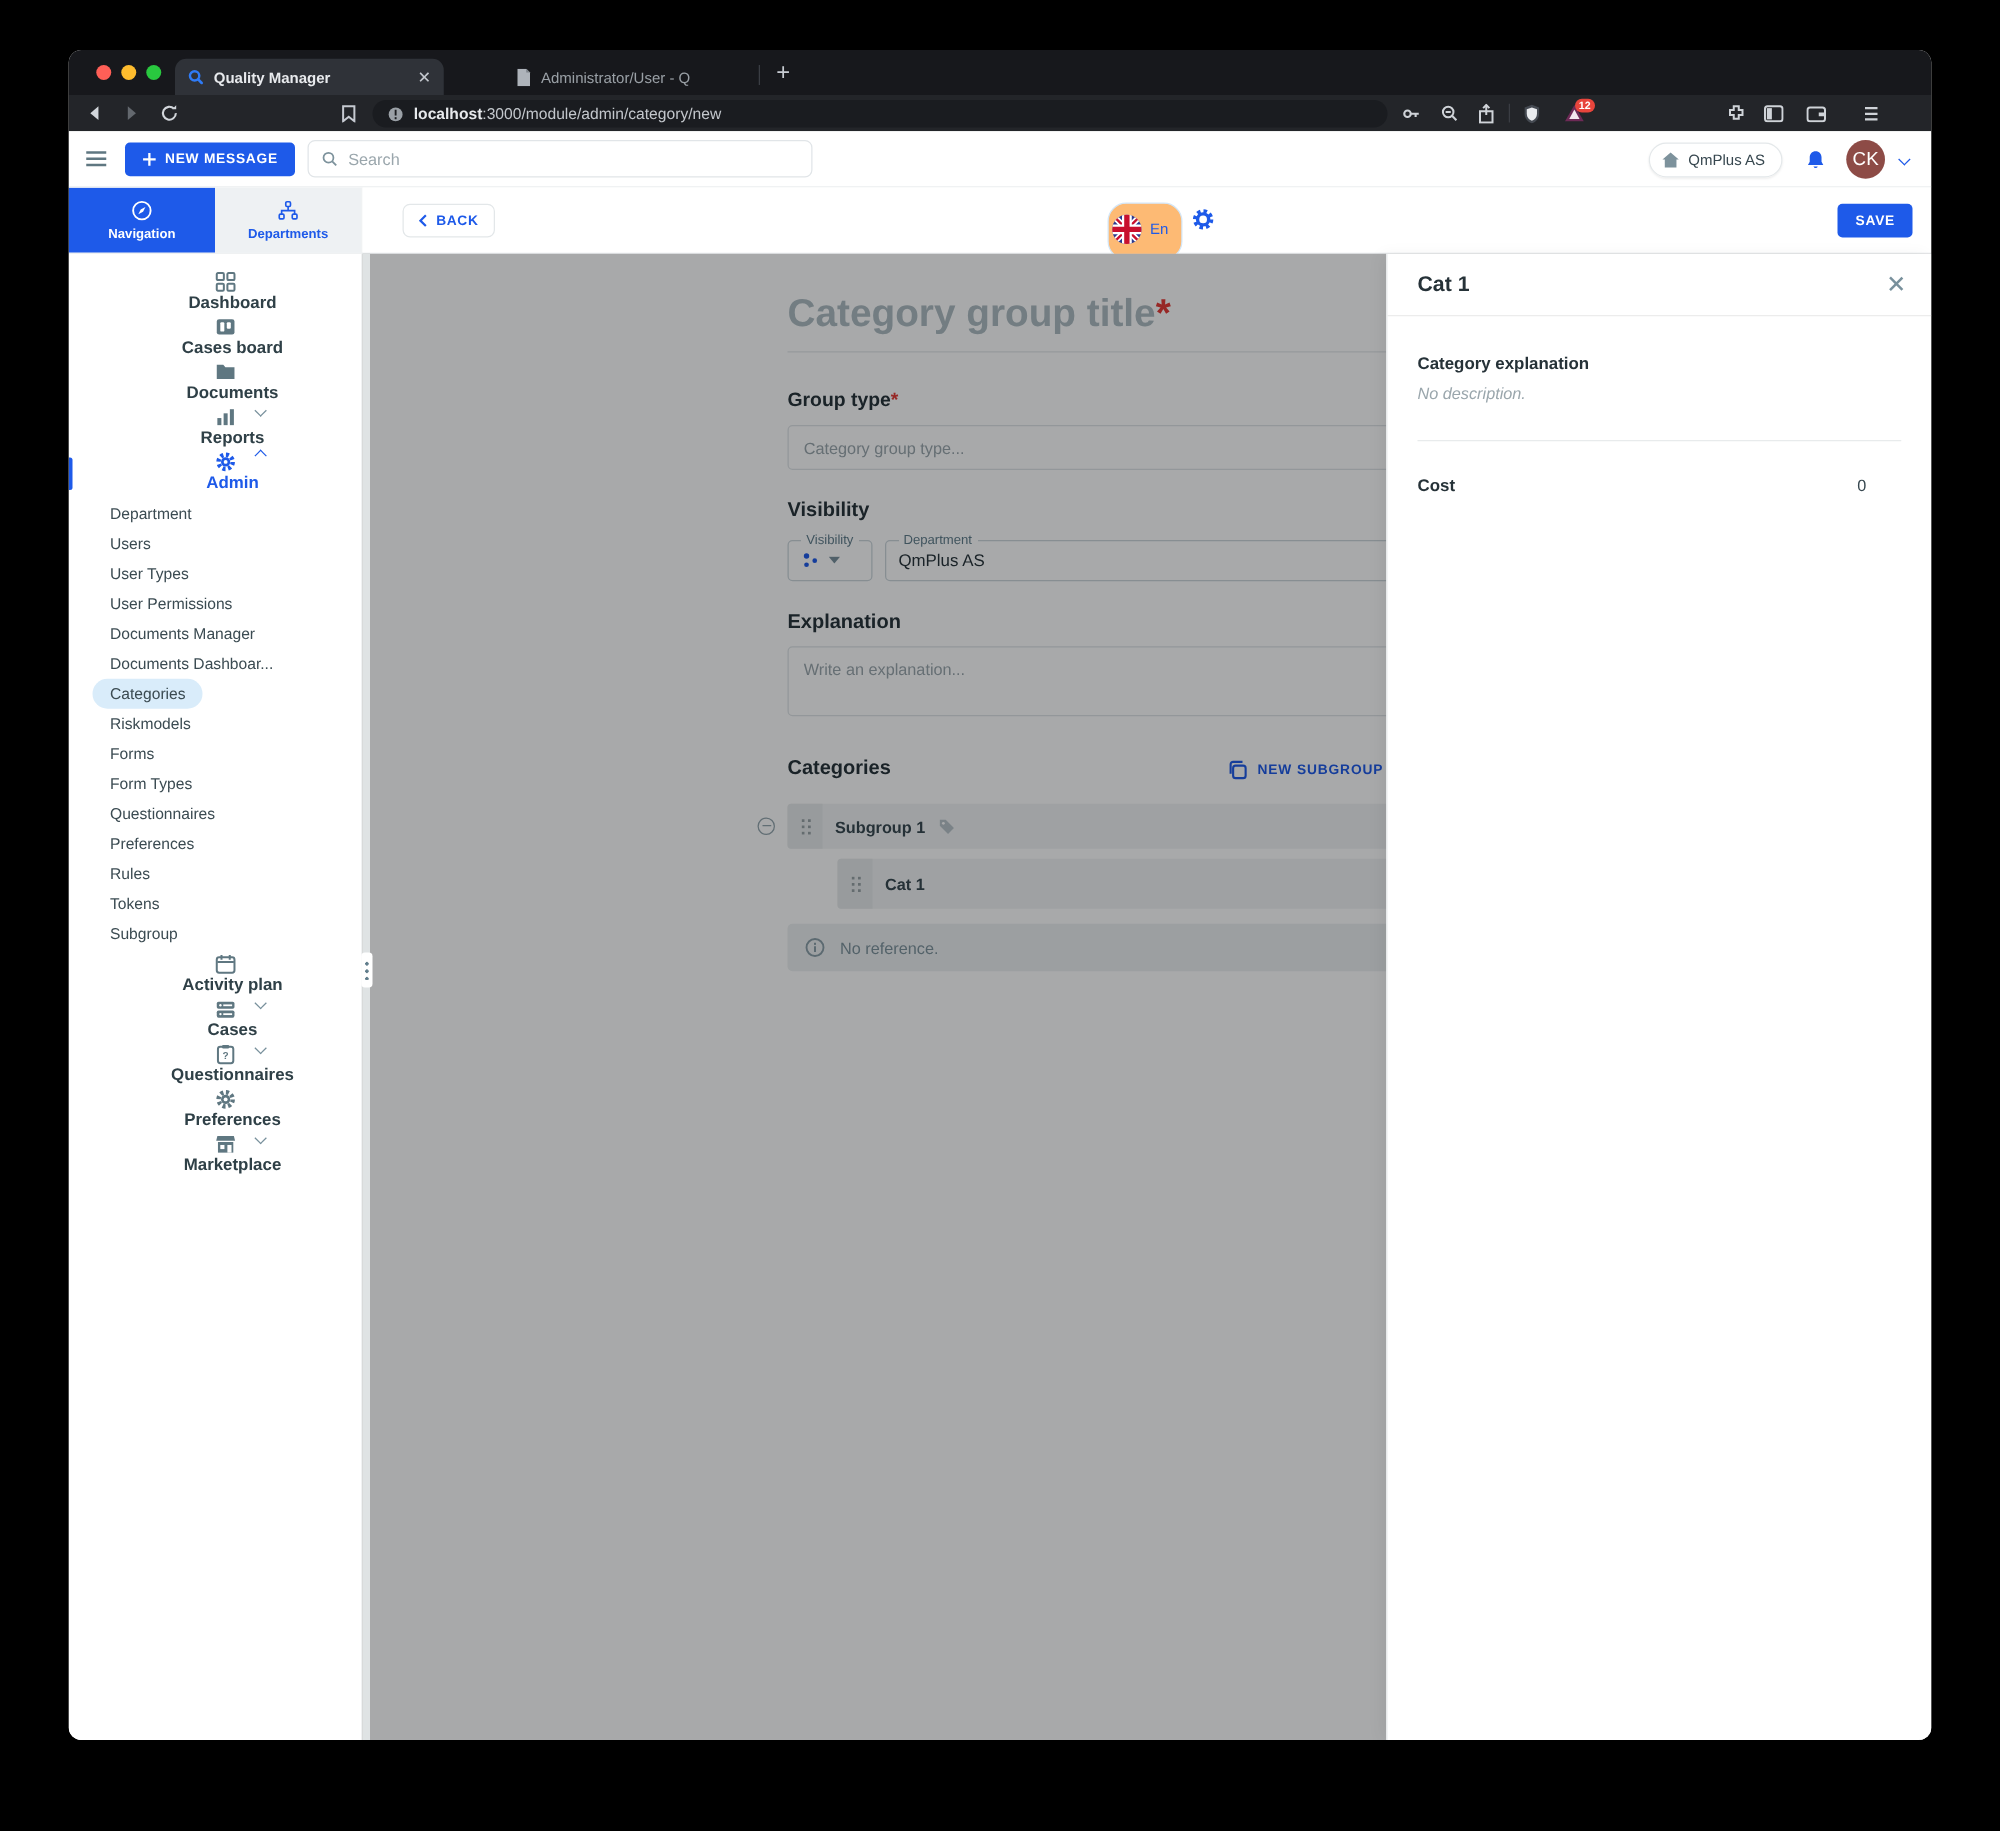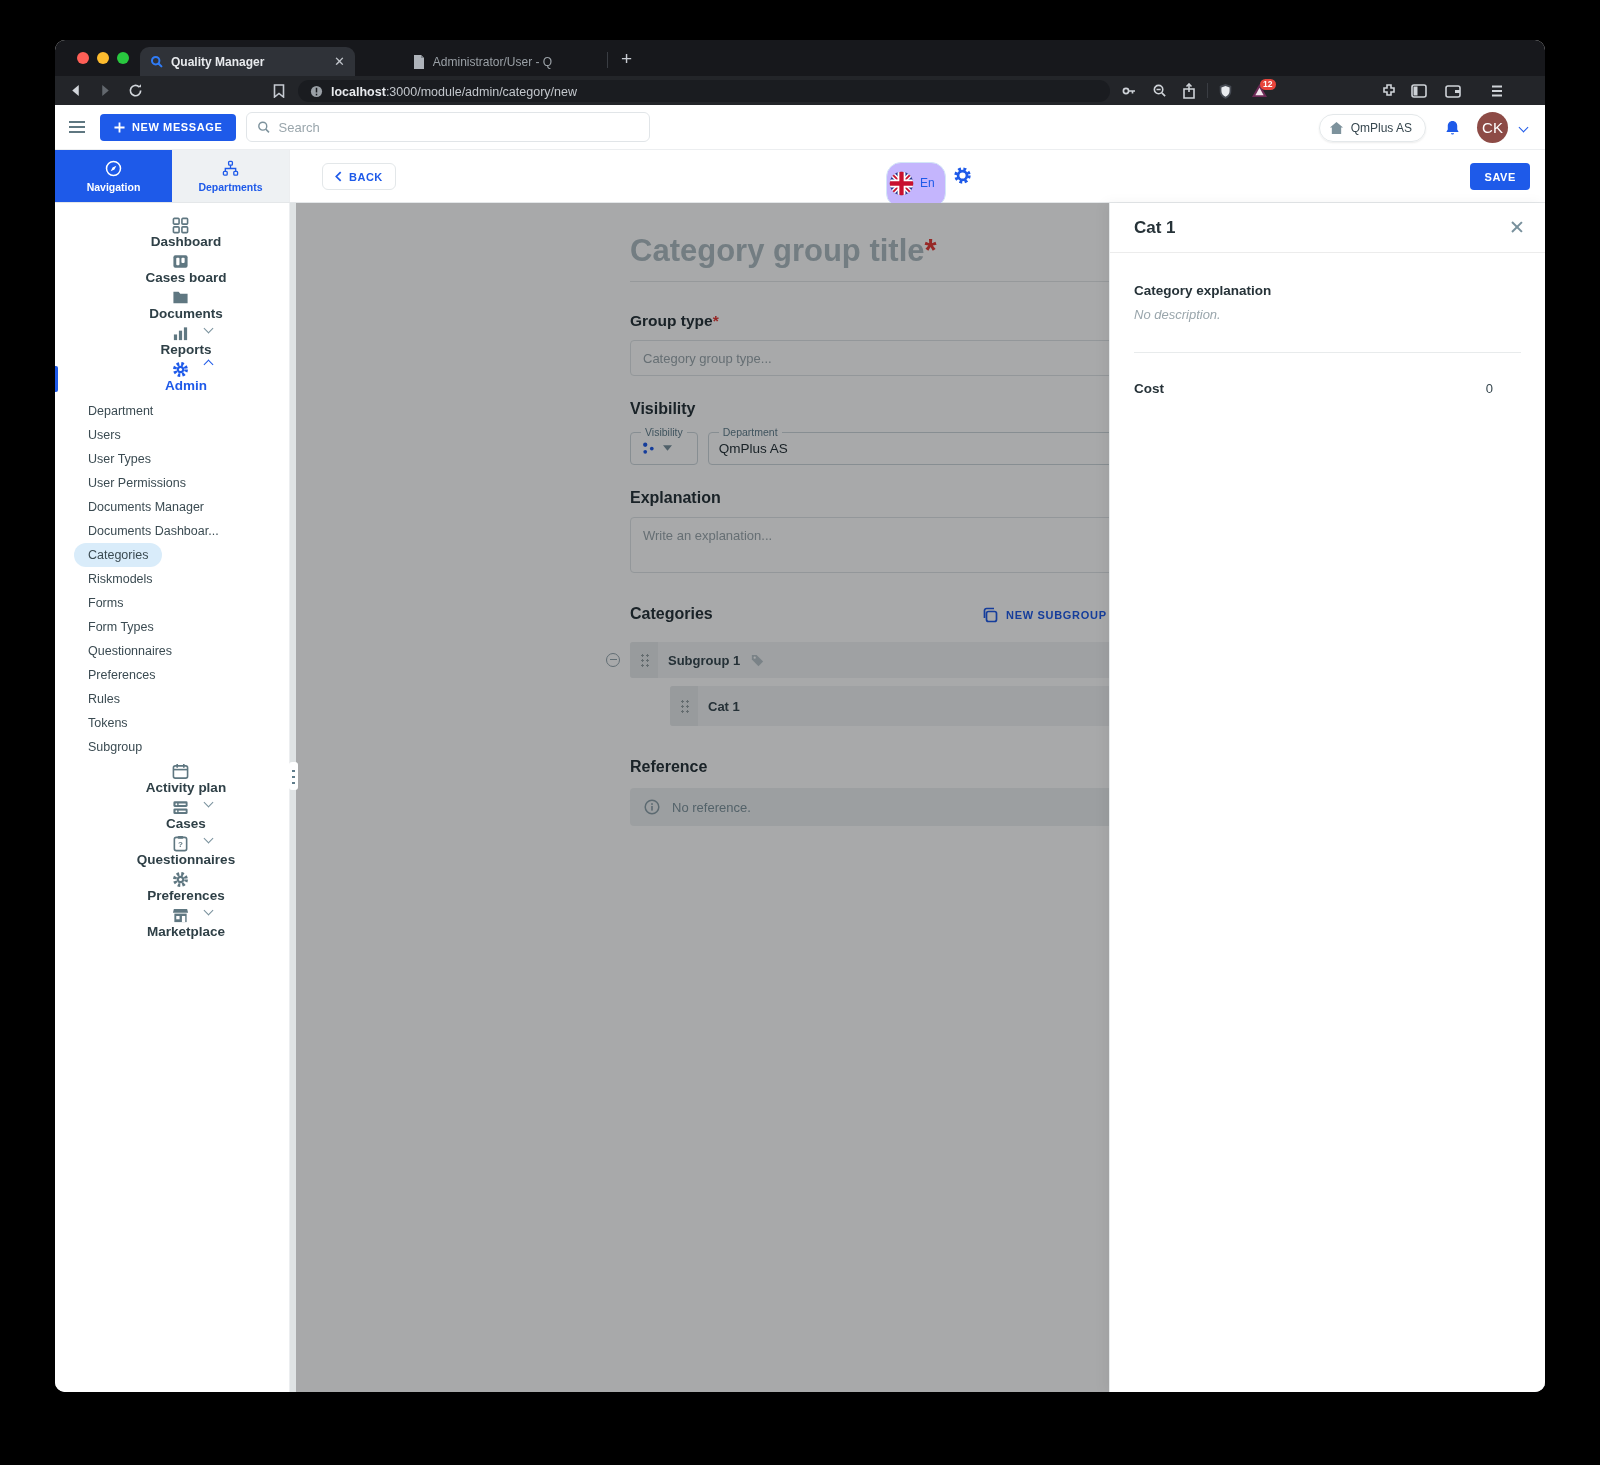--- a/index.html
+++ b/index.html
@@ -38,21 +38,21 @@
   .avatar { width:31px; height:31px; border-radius:50%; background:#8d4b46; color:#fff; font-size:15px; font-weight:400; display:flex; align-items:center; justify-content:center; }
 
   
   .row2 { height:53px; display:flex; border-bottom:1px solid #e4e7e9; flex:none; }
   .sbtabs { width:235px; flex:none; display:flex; border-right:1px solid #eceef0; }
   .sbtab { width:50%; display:flex; flex-direction:column; align-items:center; justify-content:center; gap:4px; font-size:10.5px; font-weight:700; cursor:pointer; }
   .sbtab.active { background:#1e5ae9; color:#fff; }
   .sbtab.idle { background:#eef1f3; color:#1e5ae9; }
   .ctoolbar { flex:1; position:relative; background:#fff; }
   .backbtn { position:absolute; left:32px; top:13px; height:27px; border:1px solid #e3e7e9; background:#fff; border-radius:6px; color:#1e5ae9; font-size:11px; font-weight:700; letter-spacing:.5px; display:flex; align-items:center; gap:7px; padding:0 12px; cursor:pointer; font-family:inherit; }
-  .langpill { position:absolute; left:596px; top:12px; height:46px; background:#c4b5fd; border:1px solid #d3e6f7; border-radius:15px; display:flex; align-items:center; gap:6px; padding:0 10px 4px 2px; cursor:pointer; }
+  .langpill { position:absolute; left:596px; top:12px; height:46px; background:#fdba74; border:1px solid #d3e6f7; border-radius:15px; display:flex; align-items:center; gap:6px; padding:0 10px 4px 2px; cursor:pointer; }
   .langpill .code { color:#1e5ae9; font-size:12px; }
   .gearbtn { position:absolute; left:663px; top:16px; cursor:pointer; }
   .savebtn { position:absolute; right:15px; top:13px; height:27px; background:#1e5ae9; color:#fff; border:none; border-radius:4px; font-size:11px; font-weight:700; letter-spacing:.6px; padding:0 14px; cursor:pointer; font-family:inherit; }
 
   
   .mainrow { flex:1; display:flex; position:relative; min-height:0; }
   .sidenav { width:235px; flex:none; background:#fff; border-right:1px solid #eceef0; padding-top:14px; overflow:hidden; }
   .navitem { height:36px; display:flex; align-items:center; padding-left:16px; position:relative; font-size:13.5px; font-weight:700; color:#2f4047; cursor:pointer;flex-direction:column; }
   .navitem .nlabel { margin-left:12px; }
   .navitem .chev { position:absolute; left:150px; }
@@ -506,21 +506,20 @@
         </div>
 
         <div class="catrow" style="margin-top:8px; margin-left:40px; height:40px">
           <span class="grip">
               <span class="hdots"></span>
             </span>
           <span class="clabel">Cat 1</span>
         </div>
 
 
-        <div class="sechead" style="margin-top:32px">Reference</div>
         <div class="refbox">
           <svg width="16" height="16" viewBox="0 0 16 16">
               <circle cx="8" cy="8" r="6.8" fill="none" stroke="#8a9ea8" stroke-width="1.5"></circle>
               <rect x="7.2" y="7" width="1.6" height="4.6" fill="#8a9ea8"></rect>
               <rect x="7.2" y="4.2" width="1.6" height="1.7" fill="#8a9ea8"></rect>
             </svg>
           <span>No reference.</span>
         </div>
       </div>
 

